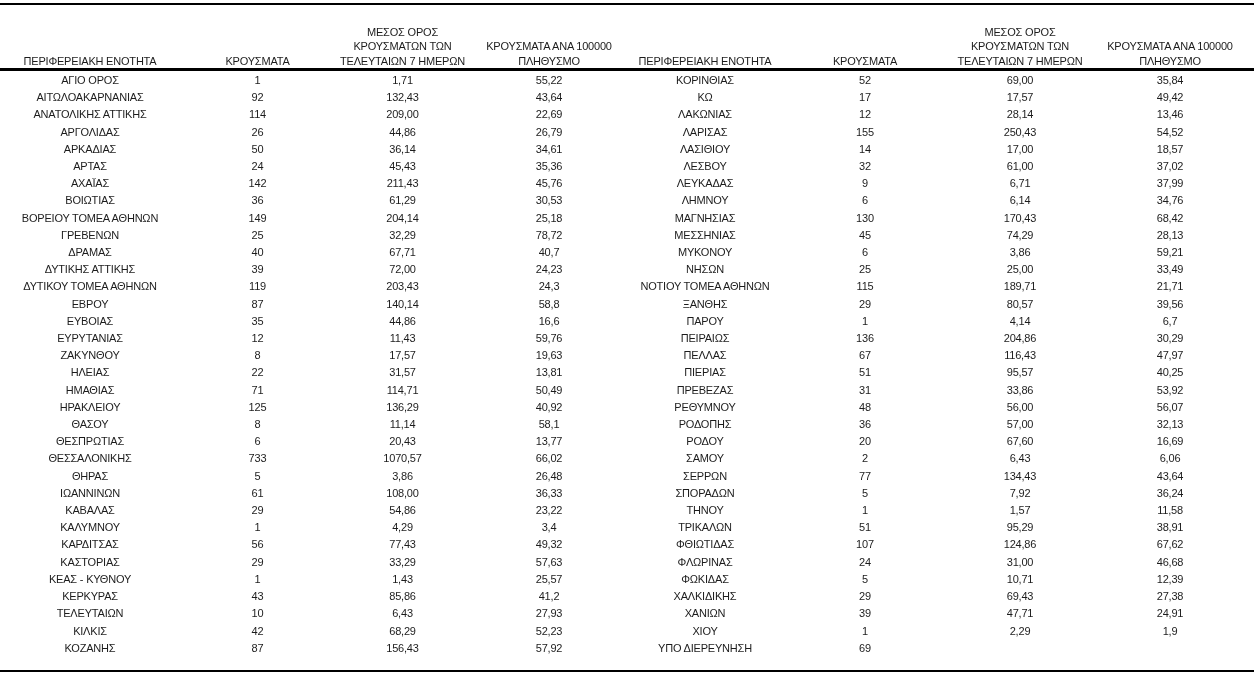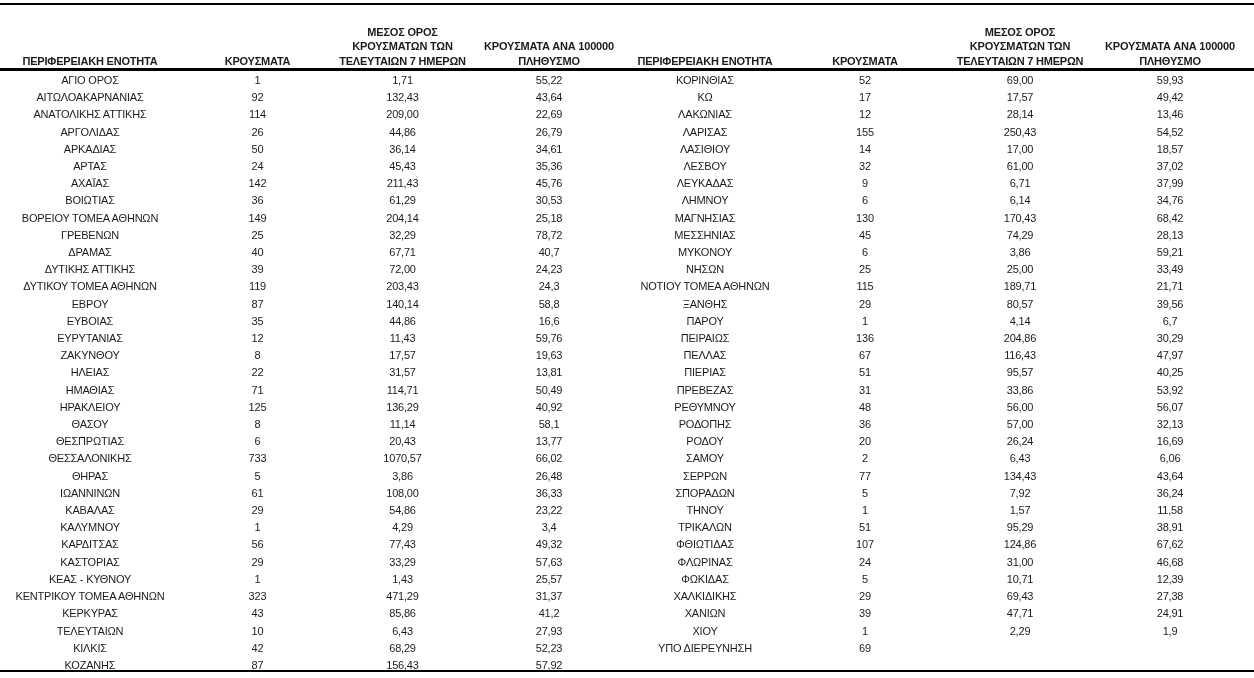--- a/index.html
+++ b/index.html
@@ -31,21 +31,21 @@
     table-layout: fixed;
     position: absolute;
     top: 5px;
   }
   .table-left  { left: 0;     width: 628px; }
   .table-right { left: 630px; width: 620px; }
 
   th {
     height: 63px;
     vertical-align: bottom;
-    font-weight: bold;
+    font-weight: normal;
     font-size: 11px;
     line-height: 14.5px;
     padding: 0 0 4px 0;
     text-align: center;
     white-space: nowrap;
     letter-spacing: -0.2px;
   }
   td {
     height: 17.2px;
     line-height: 17.2px;
@@ -278,26 +278,20 @@
           <td>33,29</td>
           <td>57,63</td>
         </tr>
         <tr>
           <td>ΚΕΑΣ - ΚΥΘΝΟΥ</td>
           <td>1</td>
           <td>1,43</td>
           <td>25,57</td>
         </tr>
         <tr>
-          <td>ΚΕΝΤΡΙΚΟΥ ΤΟΜΕΑ ΑΘΗΝΩΝ</td>
-          <td>323</td>
-          <td>471,29</td>
-          <td>31,37</td>
-        </tr>
-        <tr>
           <td>ΚΕΡΚΥΡΑΣ</td>
           <td>43</td>
           <td>85,86</td>
           <td>41,2</td>
         </tr>
         <tr>
           <td>ΤΕΛΕΥΤΑΙΩΝ</td>
           <td>10</td>
           <td>6,43</td>
           <td>27,93</td>
@@ -341,21 +335,21 @@
           <div>ΚΡΟΥΣΜΑΤΑ ΑΝΑ 100000</div>
           <div>ΠΛΗΘΥΣΜΟ</div>
         </th>
       </tr>
     </thead>
     <tbody id="right-body">
         <tr>
           <td>ΚΟΡΙΝΘΙΑΣ</td>
           <td>52</td>
           <td>69,00</td>
-          <td>59,93</td>
+          <td>35,84</td>
         </tr>
         <tr>
           <td>ΚΩ</td>
           <td>17</td>
           <td>17,57</td>
           <td>49,42</td>
         </tr>
         <tr>
           <td>ΛΑΚΩΝΙΑΣ</td>
           <td>12</td>
@@ -466,21 +460,21 @@
         </tr>
         <tr>
           <td>ΡΟΔΟΠΗΣ</td>
           <td>36</td>
           <td>57,00</td>
           <td>32,13</td>
         </tr>
         <tr>
           <td>ΡΟΔΟΥ</td>
           <td>20</td>
-          <td>26,24</td>
+          <td>67,60</td>
           <td>16,69</td>
         </tr>
         <tr>
           <td>ΣΑΜΟΥ</td>
           <td>2</td>
           <td>6,43</td>
           <td>6,06</td>
         </tr>
         <tr>
           <td>ΣΕΡΡΩΝ</td>

